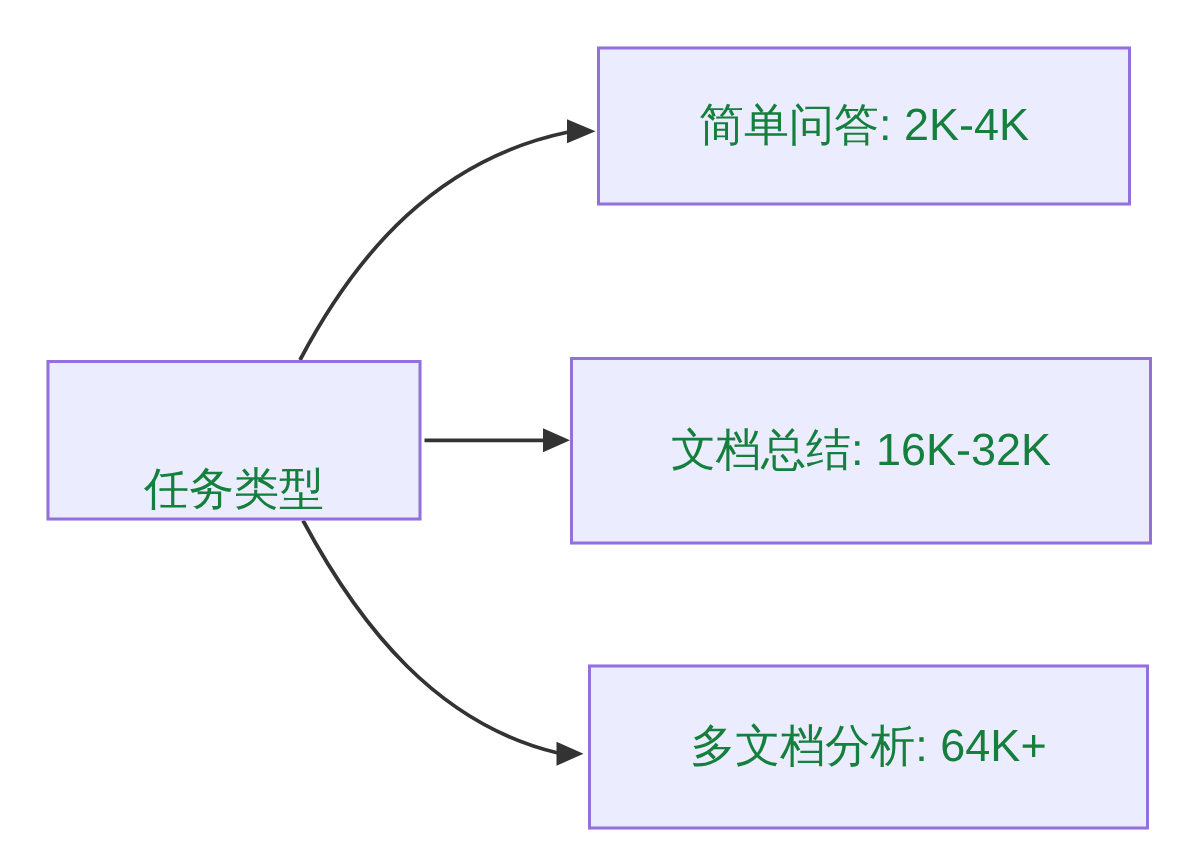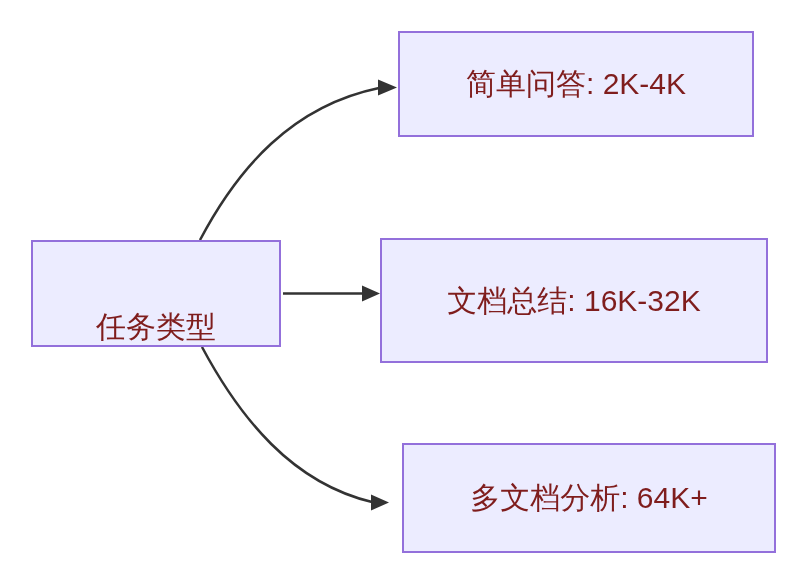--- a/index.html
+++ b/index.html
@@ -24,29 +24,29 @@
     pointer-events: none;
   }
   .node {
     position: absolute;
     box-sizing: border-box;
     background: #ECECFF;
     border: 2px solid #9370DB;
     display: flex;
     align-items: center;
     justify-content: center;
-    color: #7f1d1d;
+    color: #15803d;
     font-size: 30px;
     line-height: 1.2;
     white-space: nowrap;
   }
   .node-root   { left: 31px;  top: 240px; width: 250px; height: 107px; align-items: flex-end; }
   .node-top    { left: 398px; top: 31px;  width: 356px; height: 106px; }
   .node-middle { left: 380px; top: 238px; width: 388px; height: 125px; }
-  .node-bottom { left: 402px; top: 443px; width: 374px; height: 110px; }
+  .node-bottom { left: 392px; top: 443px; width: 374px; height: 110px; }
   .edge-path {
     fill: none;
     stroke: #333333;
     stroke-width: 2.5px;
   }
   .arrowhead {
     fill: #333333;
     stroke: none;
   }
 </style>

